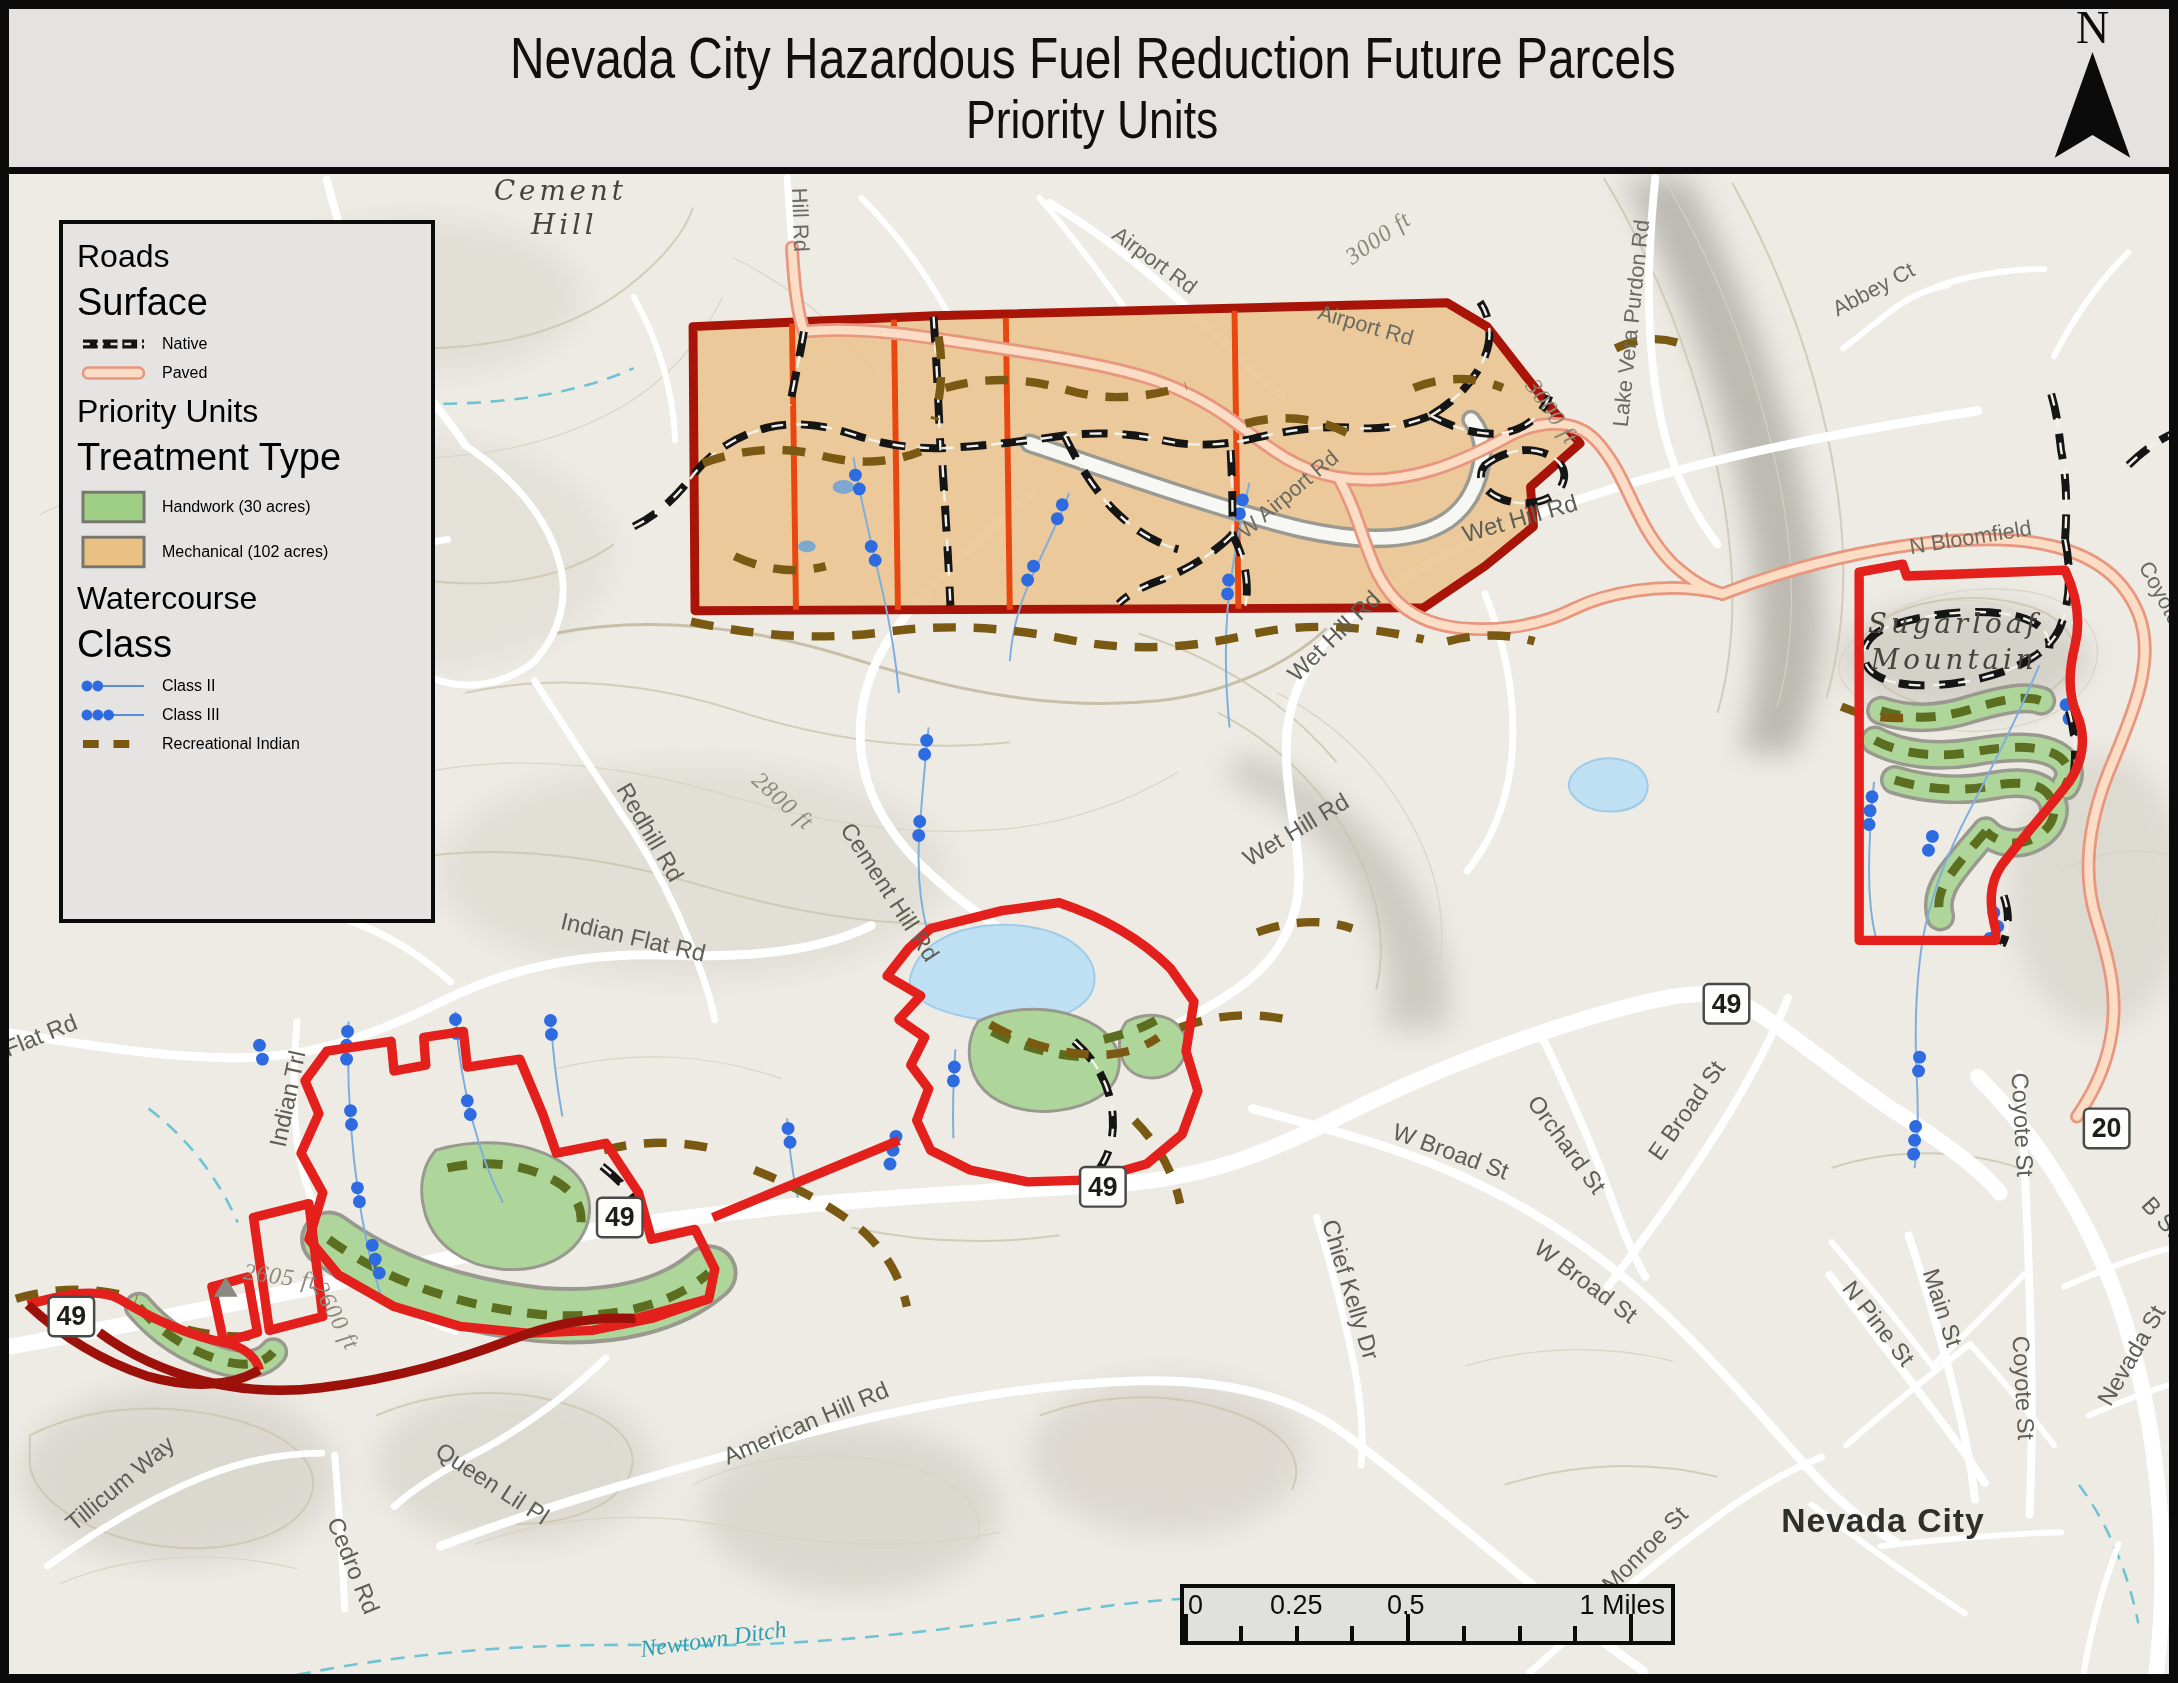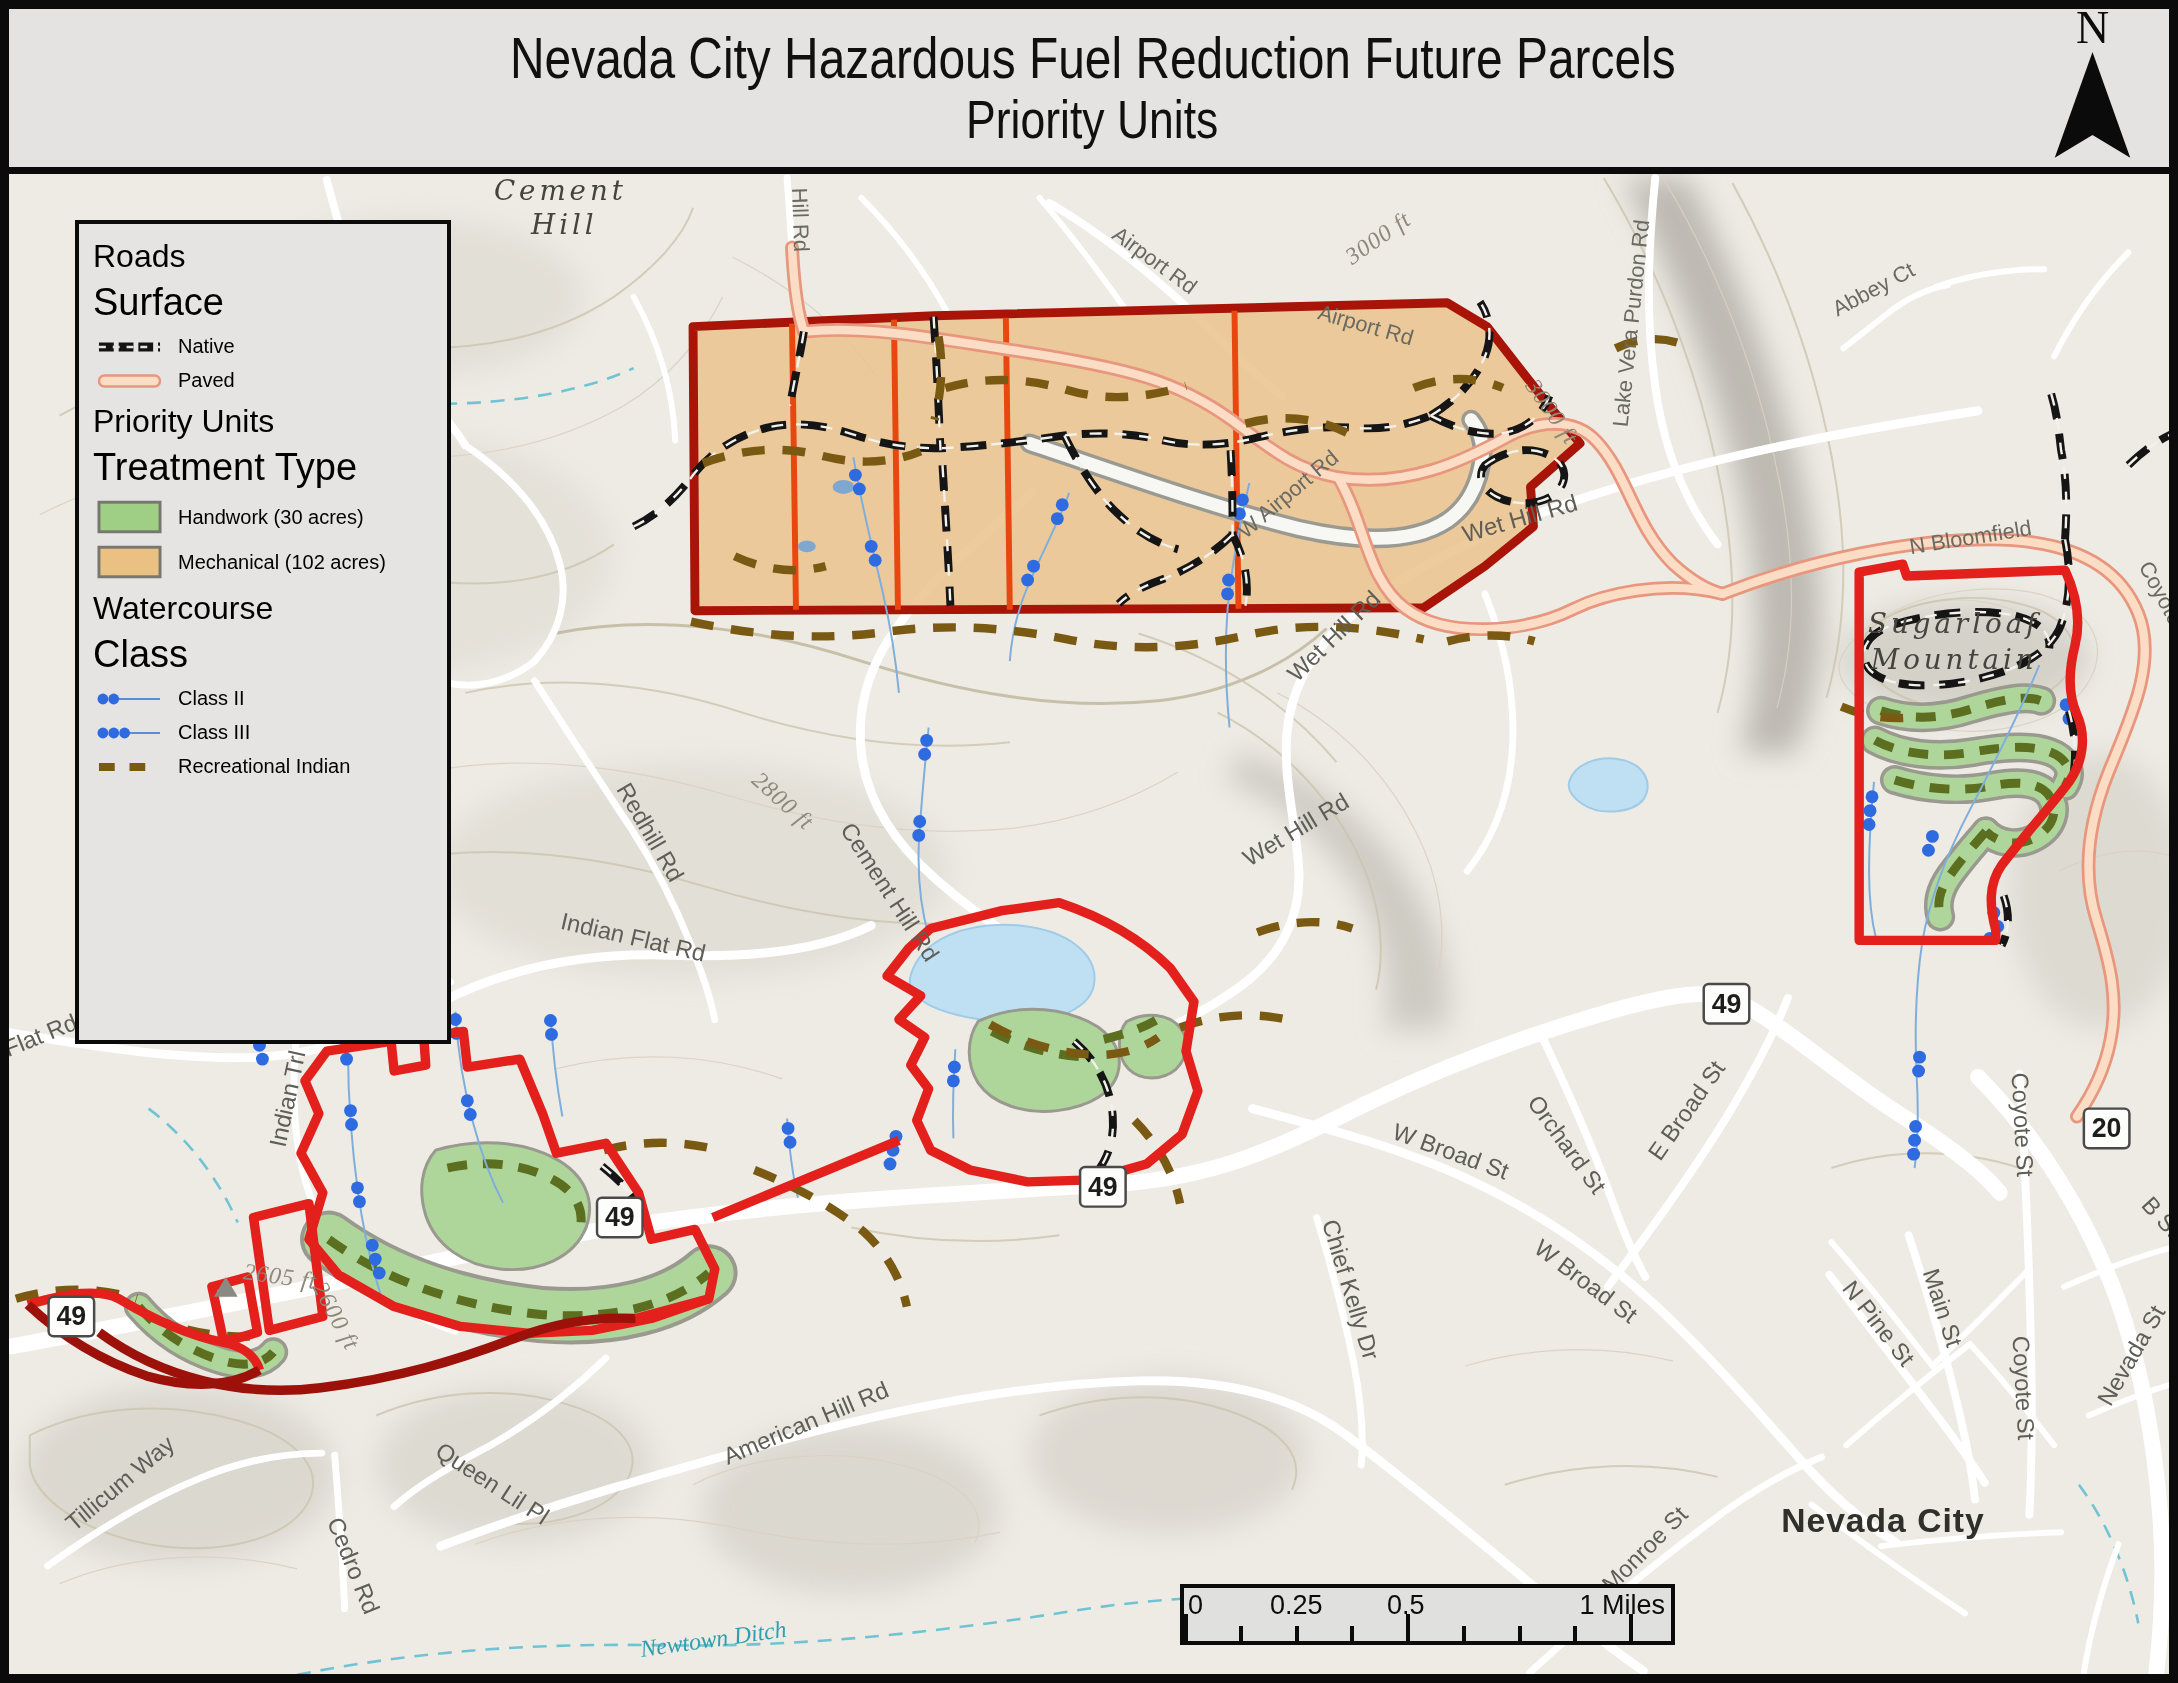--- a/index.html
+++ b/index.html
@@ -9,27 +9,27 @@
   
   .titlebar{position:absolute;top:9px;left:9px;right:2px;height:158px;background:#E4E3E1;
             border-bottom:7px solid #0b0b0b;z-index:40;display:flex;flex-direction:column;
             align-items:center;justify-content:center;}
   .title-l1{font-size:57px;color:#101010;transform:scaleX(.84);white-space:nowrap;line-height:1.12;}
   .title-l2{font-size:53px;color:#101010;transform:scaleX(.84);white-space:nowrap;line-height:1.1;}
   .north{position:absolute;top:4px;right:38px;width:95px;height:154px;display:flex;
          flex-direction:column;align-items:center;z-index:45;}
   .north-n{font-family:"Liberation Serif",serif;font-size:46px;color:#0b0b0b;line-height:1.05;}
   
-  .legend{position:absolute;left:59px;top:220px;width:376px;height:824px;background:#E5E4E2;
-          border:4px solid #0b0b0b;z-index:30;box-sizing:border-box;padding:6px 0 0 14px;margin-left:16px;}
+  .legend{position:absolute;left:59px;top:220px;width:376px;height:703px;background:#E5E4E2;
+          border:4px solid #0b0b0b;z-index:30;box-sizing:border-box;padding:6px 0 0 14px;}
   .lg-h1{font-size:32px;color:#000;margin:8px 0 2px 0;}
   .lg-h2{font-size:38px;color:#000;margin:6px 0 4px 0;}
   .lg-row{display:flex;align-items:center;gap:16px;margin:11px 0 11px 4px;}
   .lg-sym{width:65px;flex:0 0 65px;display:flex;align-items:center;}
-  .lg-lab{font-size:20px;color:#000;white-space:nowrap;}
+  .lg-lab{font-size:16px;color:#000;white-space:nowrap;}
   
   .scalebar{position:absolute;left:1180px;top:1584px;width:495px;height:61px;background:#E0E0DE;
             border:4px solid #0b0b0b;box-sizing:border-box;z-index:30;}
   .sb-lab{position:absolute;top:2px;font-size:27px;color:#0b0b0b;}
   .sb-tick{position:absolute;bottom:0;width:4px;background:#0b0b0b;}
   
   .mapsvg{position:absolute;top:174px;left:9px;z-index:1;}
   .contour{fill:none;stroke:#CBC4AE;stroke-width:2;opacity:.8;}
   .contour-thin{fill:none;stroke:#D7D2C1;stroke-width:1.2;opacity:.9;}
   .contour-idx{fill:none;stroke:#BFB79D;stroke-width:3;opacity:.85;}

